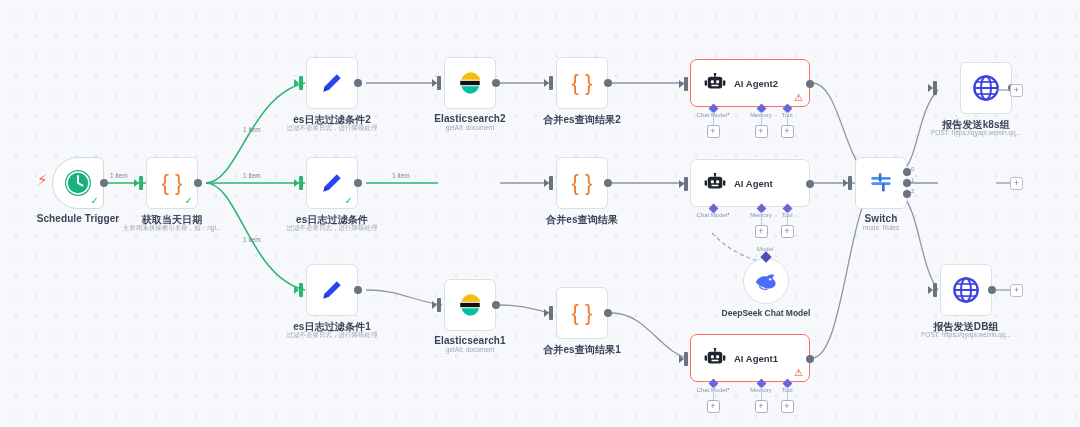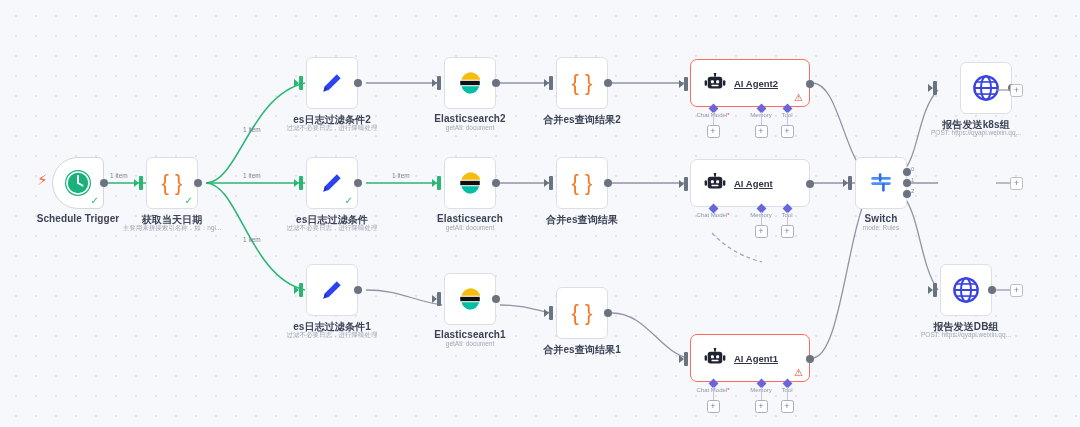--- a/index.html
+++ b/index.html
@@ -40,21 +40,21 @@
   .inarrow:after { content:""; position:absolute; left:-5px; top:3px; border-left:5px solid #6b7280; border-top:4px solid transparent; border-bottom:4px solid transparent; }
   .inarrow.green { background:#2bb673; }
   .inarrow.green:after { border-left-color:#2bb673; }
 
   .agent {
     position:absolute; width:120px; height:48px; background:#fff;
     border:1.5px solid #dcdfe6; border-radius:7px;
     display:flex; align-items:center; gap:8px; padding-left:13px;
   }
   .agent.err { border-color:#ff6b5e; }
-  .agent-name { font-size:9.5px; font-weight:700; color:#2f3545;text-decoration:underline; }
+  .agent-name { font-size:9.5px; font-weight:700; color:#2f3545; }
   .warn { position:absolute; right:6px; bottom:3px; color:#e8453c; font-size:10px; line-height:1; }
   .sub-ports { position:absolute; left:0; top:48px; width:120px; }
   .sp { position:absolute; }
   .sp .diamond { width:7px; height:7px; background:#6965db; transform:rotate(45deg); position:absolute; left:-3.5px; top:-3.5px; }
   .sp .slabel { position:absolute; top:4px; left:50%; transform:translateX(-50%); font-size:6px; color:#8f93ab; white-space:nowrap; }
   .sp .stem { position:absolute; left:-0.5px; top:4px; width:1px; height:13px; background:#c3c5dd; }
   .plus {
     position:absolute; left:-6.5px; top:17px; width:13px; height:13px;
     border:1px solid #a9adca; border-radius:2.5px; background:#fff;
     color:#7a7fa6; font-size:9px; line-height:11px; text-align:center;
@@ -198,35 +198,22 @@
         <rect x="3" y="10" width="18" height="4" fill="#111"></rect>
         <path d="M4 15 L20.5 15 A10 10 0 0 1 12 22 A10 10 0 0 1 4 15 Z" fill="#00bfa5"></path>
       </svg>
     </div>
     <div class="nlabel">Elasticsearch2</div>
     <div class="nsub">getAll: document</div>
     <div class="inarrow"></div>
     <div class="port out"></div>
   </div>
 
-  <div class="node" style="left:444px; top:157px;">
-    <div class="nbox">
-      <svg width="26" height="26" viewBox="0 0 24 24">
-        <path d="M12 2 A10 10 0 0 1 21.5 9 L4 9 A10 10 0 0 1 12 2 Z" fill="#f5bd0f"></path>
-        <rect x="3" y="10" width="18" height="4" fill="#111"></rect>
-        <path d="M4 15 L20.5 15 A10 10 0 0 1 12 22 A10 10 0 0 1 4 15 Z" fill="#00bfa5"></path>
-      </svg>
-    </div>
-    <div class="nlabel">Elasticsearch</div>
-    <div class="nsub">getAll: document</div>
-    <div class="inarrow green"></div>
-    <div class="port out"></div>
-  </div>
-
-  <div class="node" style="left:444px; top:273px;">
+
+  <div class="node" style="left:444px; top:279px;">
     <div class="nbox">
       <svg width="26" height="26" viewBox="0 0 24 24">
         <path d="M12 2 A10 10 0 0 1 21.5 9 L4 9 A10 10 0 0 1 12 2 Z" fill="#f5bd0f"></path>
         <rect x="3" y="10" width="18" height="4" fill="#111"></rect>
         <path d="M4 15 L20.5 15 A10 10 0 0 1 12 22 A10 10 0 0 1 4 15 Z" fill="#00bfa5"></path>
       </svg>
     </div>
     <div class="nlabel">Elasticsearch1</div>
     <div class="nsub">getAll: document</div>
     <div class="inarrow"></div>
@@ -324,20 +311,32 @@
       </div>
       <div class="sp" style="left:96px;">
         <div class="diamond"></div>
         <div class="slabel">Tool</div>
         <div class="stem"></div>
         <div class="plus">+</div>
       </div>
     </div>
   </div>
 
+  <div class="circ-node" style="left:743px; top:258px;">
+    <div class="modellbl" style="left:14px; top:-12px;">Model</div>
+    <div class="circ">
+      <div class="circ-diamond"></div>
+      <svg width="24" height="20" viewBox="0 0 26 20">
+        <path d="M2 11 C4 6.5 9 4 14 5 C16.5 3 19.5 2.5 22 3.5 C20.5 5 20 6.5 20.5 8 C23 9.5 24 12 23 14.5 C21 18 16 19 12 17.5 C8 16 4 14.5 2 11 Z" fill="#4a6cf7"></path>
+        <circle cx="17.5" cy="8.2" r="1.3" fill="#fff"></circle>
+        <path d="M6 16 C8 18.5 11 19.5 14 19" stroke="#4a6cf7" stroke-width="1.4" fill="none" stroke-linecap="round"></path>
+      </svg>
+    </div>
+    <div class="circ-label">DeepSeek Chat Model</div>
+  </div>
 
   <div class="agent err" style="left:690px; top:334px;">
     <svg width="22" height="20" viewBox="0 0 24 22">
       <rect x="4" y="4" width="16" height="13" rx="3" fill="#1f2430"></rect>
       <rect x="7.5" y="8" width="3.2" height="3.4" rx="1" fill="#fff"></rect>
       <rect x="13.3" y="8" width="3.2" height="3.4" rx="1" fill="#fff"></rect>
       <rect x="8" y="13" width="8" height="1.6" rx=".8" fill="#fff"></rect>
       <rect x="11" y="0.5" width="2" height="3.5" fill="#1f2430"></rect>
       <circle cx="12" cy="0.8" r="1.4" fill="#1f2430"></circle>
       <rect x="0.6" y="8" width="2.6" height="6" rx="1.2" fill="#1f2430"></rect>

